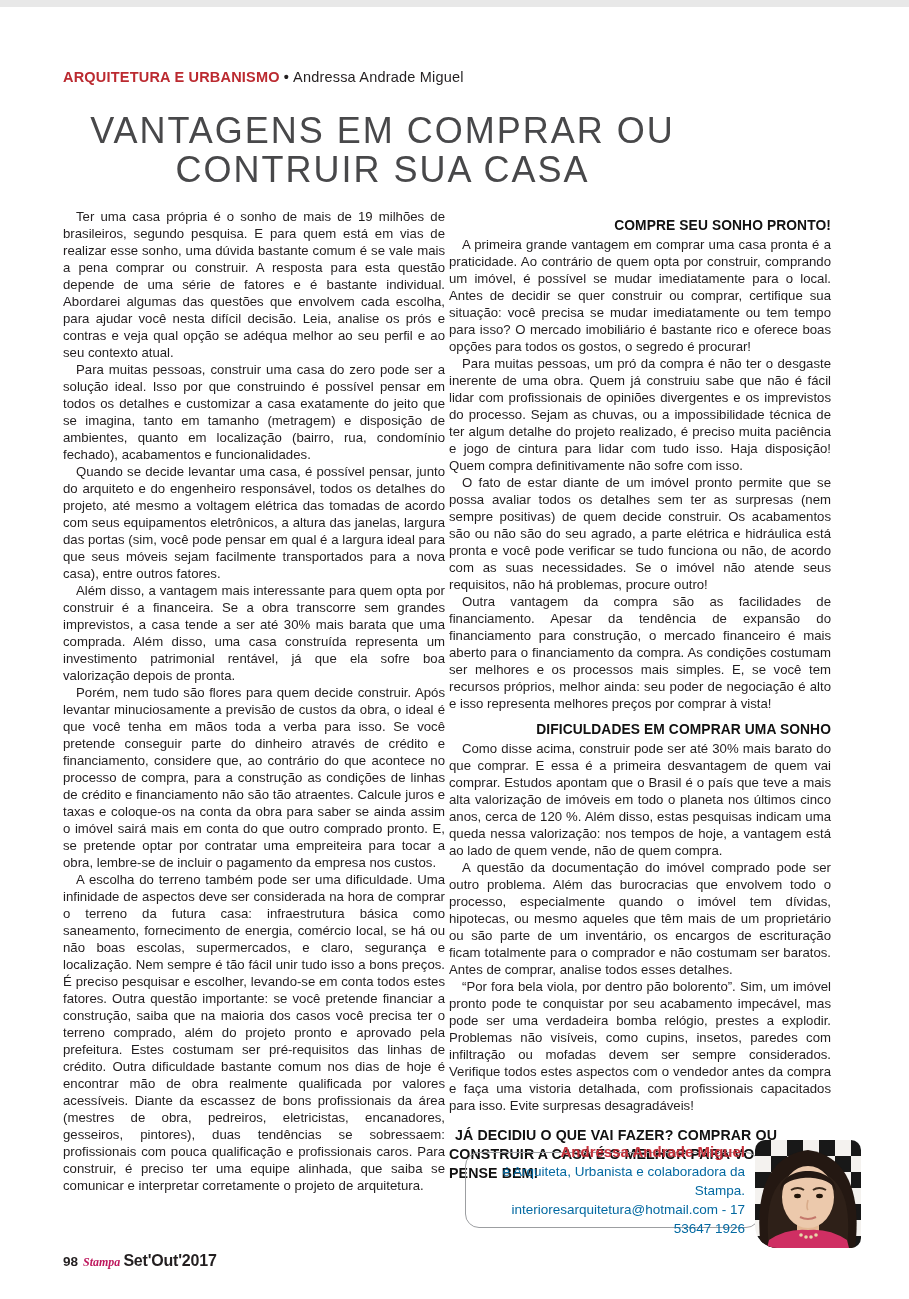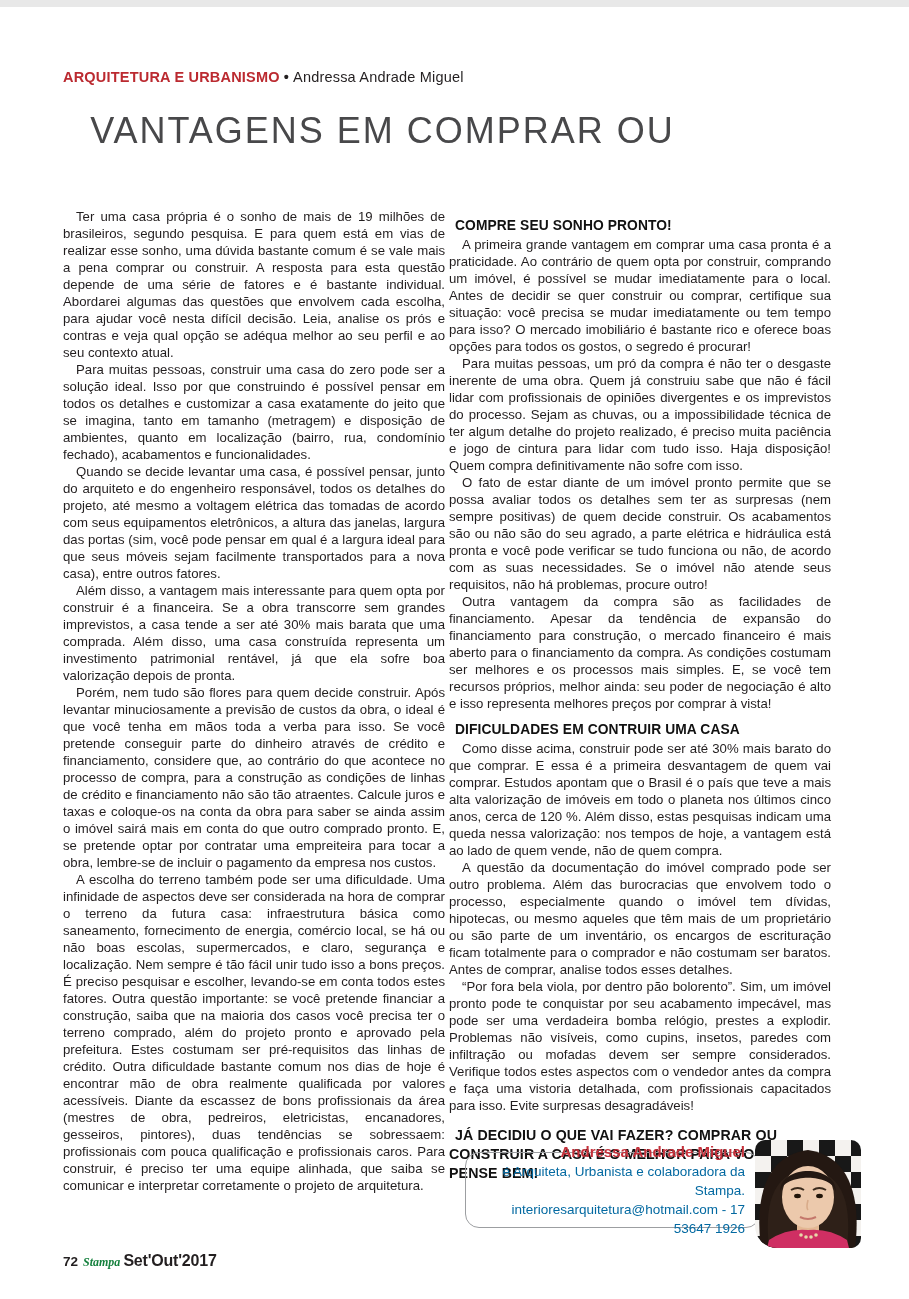--- a/index.html
+++ b/index.html
@@ -36,20 +36,21 @@
   .para{
     margin:0;
     font-size:13.2px;line-height:17px;color:#221e1f;
     text-align:justify;text-indent:13px;
     -webkit-hyphens:auto;hyphens:auto;
   }
   .sec-head{
     margin:9px 0 2px 0;padding-left:6px;
     font-size:13.8px;line-height:17px;font-weight:bold;color:#111;
     letter-spacing:.1px;
+    text-align:right;
   }
   .closing-head{
     margin:12px 0 0 0;
     font-size:14.2px;line-height:19px;font-weight:bold;color:#111;
     text-indent:6px;text-align:left;letter-spacing:.1px;
   }
   
   .bio-wrap{position:absolute;top:1133px;left:465px;width:396px;height:110px;}
   .bio-box{
     position:absolute;top:12px;left:0;width:295px;height:76px;
@@ -66,56 +67,57 @@
   }
   .bio-photo svg{display:block;}
   
   .folio{
     position:absolute;top:1245px;left:63px;
     font-size:12px;white-space:nowrap;
   }
   .folio .num{font-weight:bold;font-size:13.5px;color:#231f20;}
   .folio .mag{
     font-family:"Liberation Serif", serif;
-    font-style:italic;font-weight:bold;font-size:12px;color:#15803d;
+    font-style:italic;font-weight:bold;font-size:12px;color:#be185d;
     padding:0 3px 0 5px;
   }
   .folio .issue{font-weight:bold;font-size:16px;color:#231f20;letter-spacing:-.2px;}
 </style>
 </head>
 <body>
 
 <div class="page">
 
   <div class="kicker">
     <span class="cat">ARQUITETURA E URBANISMO</span><span class="sep">•</span><span class="auth">Andressa Andrade Miguel</span>
   </div>
 
   <div class="headline">
     <div>VANTAGENS EM COMPRAR OU</div>
+    <div>CONTRUIR SUA CASA</div>
   </div>
 
   <div class="columns">
 
     <div class="col">
       <p class="para">Ter uma casa própria é o sonho de mais de 19 milhões de brasileiros, segundo pesquisa. E para quem está em vias de realizar esse sonho, uma dúvida bastante comum é se vale mais a pena comprar ou construir. A resposta para esta questão depende de uma série de fatores e é bastante individual. Abordarei algumas das questões que envolvem cada escolha, para ajudar você nesta difícil decisão. Leia, analise os prós e contras e veja qual opção se adéqua melhor ao seu perfil e ao seu contexto atual.</p>
       <p class="para">Para muitas pessoas, construir uma casa do zero pode ser a solução ideal. Isso por que construindo é possível pensar em todos os detalhes e customizar a casa exatamente do jeito que se imagina, tanto em tamanho (metragem) e disposição de ambientes, quanto em localização (bairro, rua, condomínio fechado), acabamentos e funcionalidades.</p>
       <p class="para">Quando se decide levantar uma casa, é possível pensar, junto do arquiteto e do engenheiro responsável, todos os detalhes do projeto, até mesmo a voltagem elétrica das tomadas de acordo com seus equipamentos eletrônicos, a altura das janelas, largura das portas (sim, você pode pensar em qual é a largura ideal para que seus móveis sejam facilmente transportados para a nova casa), entre outros fatores.</p>
       <p class="para">Além disso, a vantagem mais interessante para quem opta por construir é a financeira. Se a obra transcorre sem grandes imprevistos, a casa tende a ser até 30% mais barata que uma comprada. Além disso, uma casa construída representa um investimento patrimonial rentável, já que ela sofre boa valorização depois de pronta.</p>
       <p class="para">Porém, nem tudo são flores para quem decide construir. Após levantar minuciosamente a previsão de custos da obra, o ideal é que você tenha em mãos toda a verba para isso. Se você pretende conseguir parte do dinheiro através de crédito e financiamento, considere que, ao contrário do que acontece no processo de compra, para a construção as condições de linhas de crédito e financiamento não são tão atraentes. Calcule juros e taxas e coloque-os na conta da obra para saber se ainda assim o imóvel sairá mais em conta do que outro comprado pronto. E, se pretende optar por contratar uma empreiteira para tocar a obra, lembre-se de incluir o pagamento da empresa nos custos.</p>
       <p class="para">A escolha do terreno também pode ser uma dificuldade. Uma infinidade de aspectos deve ser considerada na hora de comprar o terreno da futura casa: infraestrutura básica como saneamento, fornecimento de energia, comércio local, se há ou não boas escolas, supermercados, e claro, segurança e localização. Nem sempre é tão fácil unir tudo isso a bons preços. É preciso pesquisar e escolher, levando-se em conta todos estes fatores. Outra questão importante: se você pretende financiar a construção, saiba que na maioria dos casos você precisa ter o terreno comprado, além do projeto pronto e aprovado pela prefeitura. Estes costumam ser pré-requisitos das linhas de crédito. Outra dificuldade bastante comum nos dias de hoje é encontrar mão de obra realmente qualificada por valores acessíveis. Diante da escassez de bons profissionais da área (mestres de obra, pedreiros, eletricistas, encanadores, gesseiros, pintores), duas tendências se sobressaem: profissionais com pouca qualificação e profissionais caros. Para construir, é preciso ter uma equipe alinhada, que saiba se comunicar e interpretar corretamente o projeto de arquitetura.</p>
     </div>
 
     <div class="col">
       <h3 class="sec-head">COMPRE SEU SONHO PRONTO!</h3>
       <p class="para">A primeira grande vantagem em comprar uma casa pronta é a praticidade. Ao contrário de quem opta por construir, comprando um imóvel, é possível se mudar imediatamente para o local. Antes de decidir se quer construir ou comprar, certifique sua situação: você precisa se mudar imediatamente ou tem tempo para isso? O mercado imobiliário é bastante rico e oferece boas opções para todos os gostos, o segredo é procurar!</p>
       <p class="para">Para muitas pessoas, um pró da compra é não ter o desgaste inerente de uma obra. Quem já construiu sabe que não é fácil lidar com profissionais de opiniões divergentes e os imprevistos do processo. Sejam as chuvas, ou a impossibilidade técnica de ter algum detalhe do projeto realizado, é preciso muita paciência e jogo de cintura para lidar com tudo isso. Haja disposição! Quem compra definitivamente não sofre com isso.</p>
       <p class="para">O fato de estar diante de um imóvel pronto permite que se possa avaliar todos os detalhes sem ter as surpresas (nem sempre positivas) de quem decide construir. Os acabamentos são ou não são do seu agrado, a parte elétrica e hidráulica está pronta e você pode verificar se tudo funciona ou não, de acordo com as suas necessidades. Se o imóvel não atende seus requisitos, não há problemas, procure outro!</p>
       <p class="para">Outra vantagem da compra são as facilidades de financiamento. Apesar da tendência de expansão do financiamento para construção, o mercado financeiro é mais aberto para o financiamento da compra. As condições costumam ser melhores e os processos mais simples. E, se você tem recursos próprios, melhor ainda: seu poder de negociação é alto e isso representa melhores preços por comprar à vista!</p>
-      <h3 class="sec-head">DIFICULDADES EM CONTRUIR UMA CASA</h3>
+      <h3 class="sec-head">DIFICULDADES EM COMPRAR UMA SONHO</h3>
       <p class="para">Como disse acima, construir pode ser até 30% mais barato do que comprar. E essa é a primeira desvantagem de quem vai comprar. Estudos apontam que o Brasil é o país que teve a mais alta valorização de imóveis em todo o planeta nos últimos cinco anos, cerca de 120 %. Além disso, estas pesquisas indicam uma queda nessa valorização: nos tempos de hoje, a vantagem está ao lado de quem vende, não de quem compra.</p>
       <p class="para">A questão da documentação do imóvel comprado pode ser outro problema. Além das burocracias que envolvem todo o processo, especialmente quando o imóvel tem dívidas, hipotecas, ou mesmo aqueles que têm mais de um proprietário ou são parte de um inventário, os encargos de escrituração ficam totalmente para o comprador e não costumam ser baratos. Antes de comprar, analise todos esses detalhes.</p>
       <p class="para">“Por fora bela viola, por dentro pão bolorento”. Sim, um imóvel pronto pode te conquistar por seu acabamento impecável, mas pode ser uma verdadeira bomba relógio, prestes a explodir. Problemas não visíveis, como cupins, insetos, paredes com infiltração ou mofadas devem ser sempre considerados. Verifique todos estes aspectos com o vendedor antes da compra e faça uma vistoria detalhada, com profissionais capacitados para isso. Evite surpresas desagradáveis!</p>
       <h3 class="closing-head">JÁ DECIDIU O QUE VAI FAZER? COMPRAR OU CONSTRUIR A CASA É O MELHOR PARA VOCÊ? PENSE BEM!</h3>
     </div>
 
   </div>
 
   <div class="bio-wrap">
     <div class="bio-box">
@@ -156,16 +158,16 @@
 
         <circle cx="46" cy="95" r="1.8" fill="#e8d7a8"></circle>
         <circle cx="51" cy="97" r="1.8" fill="#e8d7a8"></circle>
         <circle cx="56" cy="97" r="1.8" fill="#e8d7a8"></circle>
         <circle cx="61" cy="95" r="1.8" fill="#e8d7a8"></circle>
       </svg>
     </div>
   </div>
 
   <div class="folio">
-    <span class="num">72</span><span class="mag">Stampa</span><span class="issue">Set'Out'2017</span>
+    <span class="num">98</span><span class="mag">Stampa</span><span class="issue">Set'Out'2017</span>
   </div>
 
 </div>
 
 </body></html>

